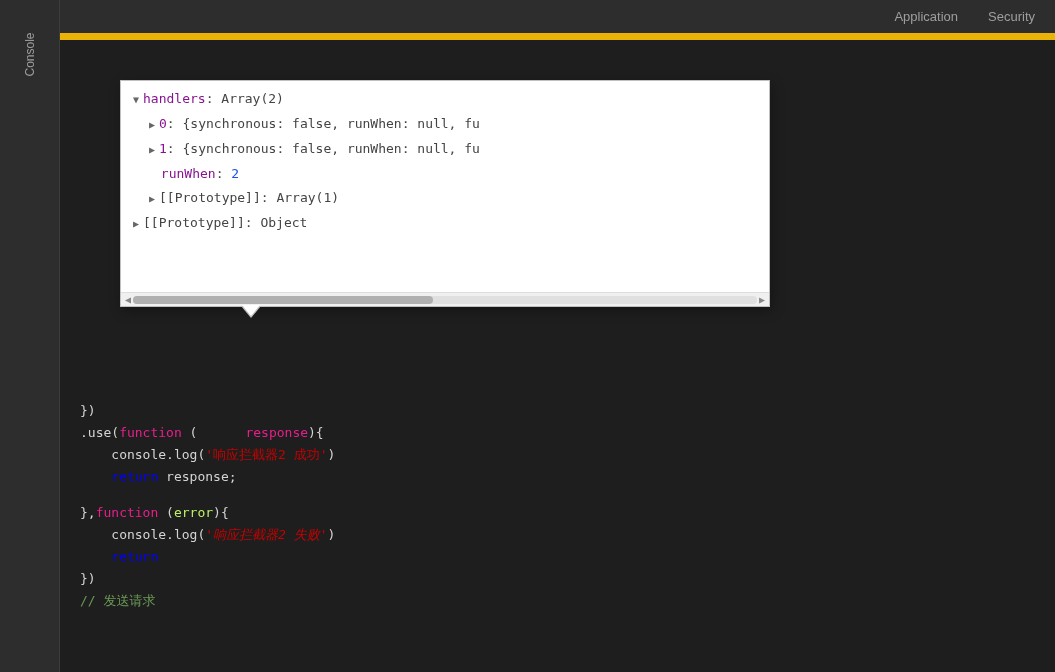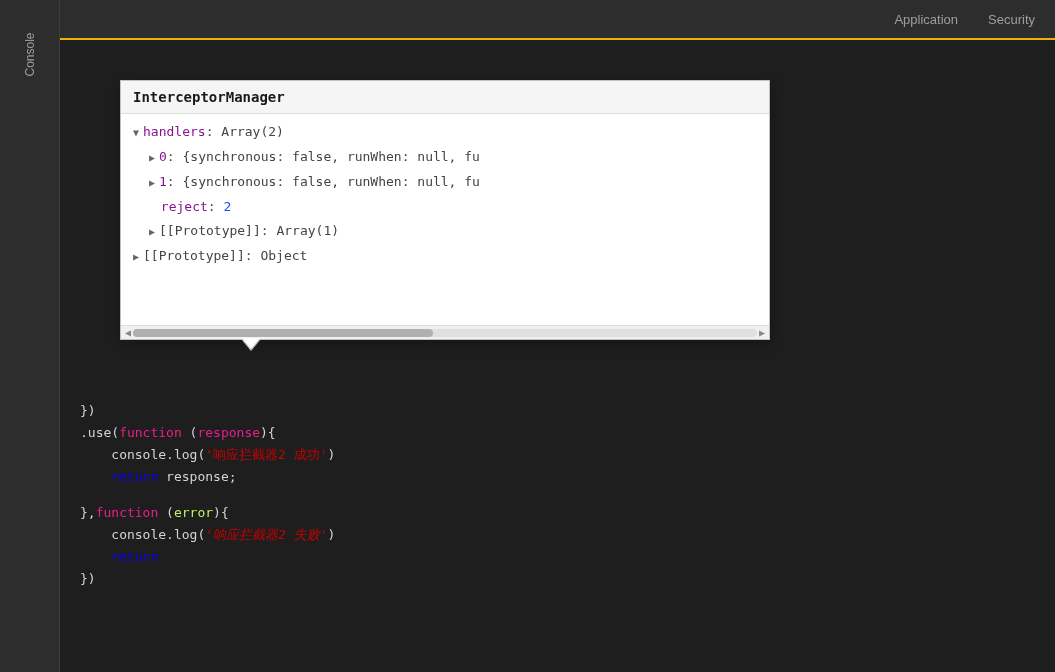--- a/index.html
+++ b/index.html
@@ -15,21 +15,21 @@
 
     
     .top-bar {
       width: 100%;
       height: 40px;
       background: #2d2d2d;
       display: flex;
       align-items: center;
       justify-content: flex-end;
       padding: 0 20px;
-      border-bottom: 2px solid #eab308;
+      border-bottom: 7px solid #eab308;
       position: absolute;
       top: 0;
       left: 0;
     }
 
     .top-bar-tabs {
       display: flex;
       gap: 30px;
     }
 
@@ -210,21 +210,20 @@
   </div>
 </div>
 
 <div class="left-label">
   <span class="left-label-text">Console</span>
 </div>
 
 <div class="code-area">
 
   <div class="tooltip-popup">
-    <div class="tooltip-header">InterceptorManager</div>
     <div class="tooltip-body">
 
       <div class="tooltip-row">
         <span class="expand-arrow expanded">▼</span>
         <span class="prop-key">handlers</span>
         <span class="prop-value-gray">: </span>
         <span class="prop-value-gray">Array(2)</span>
       </div>
 
       <div class="tooltip-row" style="padding-left: 28px;">
@@ -236,21 +235,21 @@
 
       <div class="tooltip-row" style="padding-left: 28px;">
         <span class="expand-arrow">▶</span>
         <span class="prop-key">1</span>
         <span class="prop-value-gray">: </span>
         <span class="prop-value-gray">{synchronous: false, runWhen: null, fu</span>
       </div>
 
       <div class="tooltip-row" style="padding-left: 28px;">
         <span style="margin-right:4px; opacity:0;">&nbsp;</span>
-        <span class="prop-key" style="color: #881391;">reject</span>
+        <span class="prop-key" style="color: #881391;">runWhen</span>
         <span class="prop-value-gray">: </span>
         <span class="prop-number">2</span>
       </div>
 
       <div class="tooltip-row" style="padding-left: 28px;">
         <span class="expand-arrow">▶</span>
         <span class="prop-value-gray">[[Prototype]]</span>
         <span class="prop-value-gray">: </span>
         <span class="prop-value-gray">Array(1)</span>
       </div>
@@ -280,21 +279,21 @@
   <div style="position: absolute; top: 360px; left: 0; right: 0; padding: 0 10px;">
 
     <div class="code-line">
       <span class="code-default">})</span>
     </div>
 
     <div class="code-line highlighted-line">
       <span class="code-default">.use(</span>
       <span style="color: #e91e8c;">function</span>
       <span class="code-default"> (</span>
-      <span style="color: #e91e8c;">response</span>
+      <span style="color: #e91e8c; margin-left: 48px;">response</span>
       <span class="code-default">){</span>
     </div>
 
     <div class="code-line">
       <span class="code-default">    console.log(</span>
       <span style="color: #c80000;">'响应拦截器2 成功'</span>
       <span class="code-default">)</span>
     </div>
 
     <div class="code-line">
@@ -319,15 +318,18 @@
 
     <div class="code-line">
       <span class="code-default">    </span>
       <span style="color: #0000ff;">return</span>
     </div>
 
     <div class="code-line">
       <span class="code-default">})</span>
     </div>
 
+    <div class="code-line">
+      <span style="color: #6a9955;">// 发送请求</span>
+    </div>
 
   </div>
 </div>
 
 </body></html>

